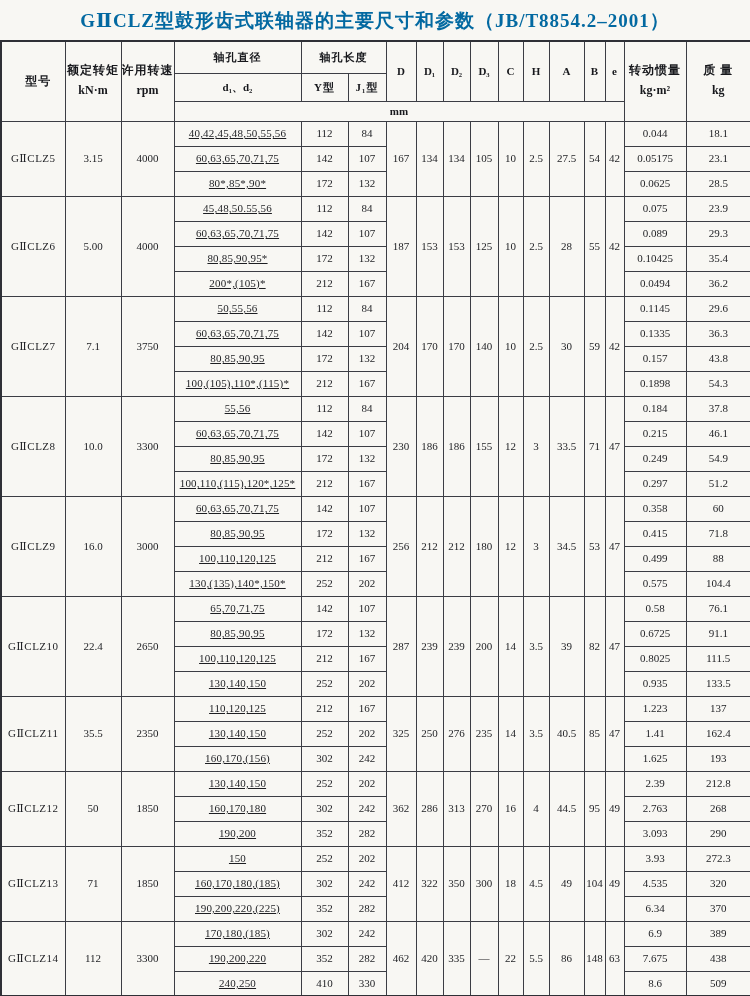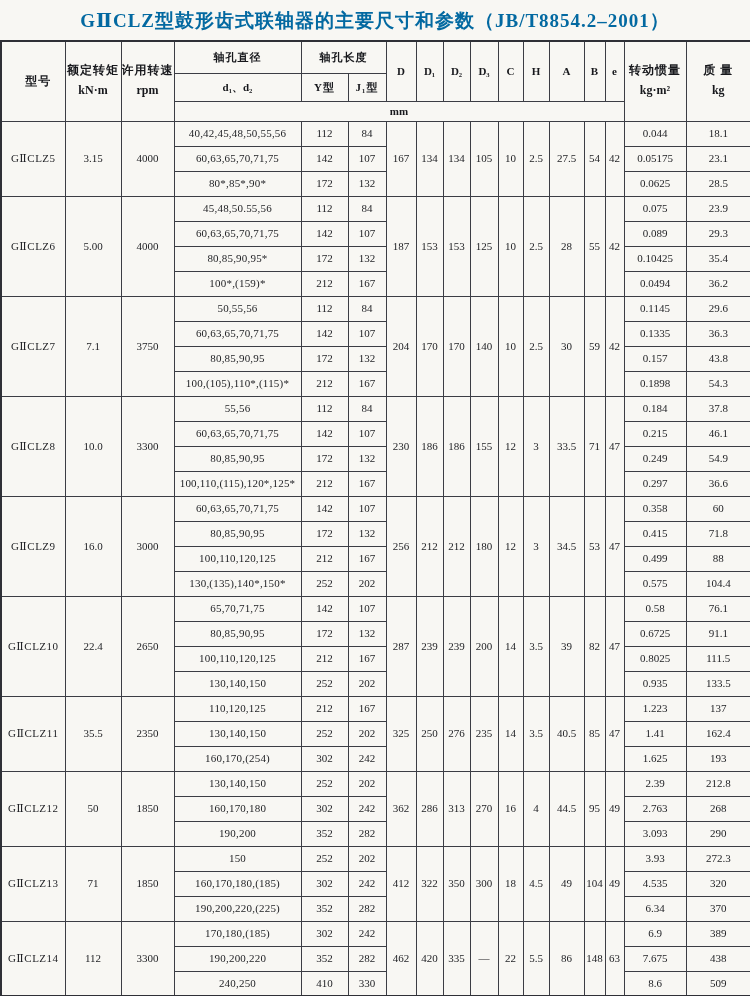--- a/index.html
+++ b/index.html
@@ -40,20 +40,21 @@
   th{font-weight:bold;color:#17181c;}
   .cjk{font-size:12px;letter-spacing:1px;}
   .unit{font-weight:bold;font-size:12px;letter-spacing:0;margin-top:6px;}
   .vstack{width:16px;margin:12px auto;word-break:break-all;line-height:1.35;}
   .hdr-two .l1{margin-bottom:5px;}
   td.bore{
     text-align:left;
     padding-left:7px;
     font-size:10.5px;
     letter-spacing:0.2px;
+    text-decoration:underline;
   }
   td.model{font-size:11.5px;letter-spacing:0.5px;}
   tr.sub{height:25px;}
   tr.h1{height:32px;}
   tr.h2{height:28px;}
   tr.h3{height:20px;}
   .mm-cell{font-weight:bold;font-size:12px;}
 </style>
 </head>
 <body>
@@ -184,21 +185,21 @@
           <td>29.3</td>
         </tr>
         <tr class="sub">
           <td class="bore">80,85,90,95*</td>
           <td>172</td>
           <td>132</td>
           <td>0.10425</td>
           <td>35.4</td>
         </tr>
         <tr class="sub">
-          <td class="bore">100*,(159)*</td>
+          <td class="bore">200*,(105)*</td>
           <td>212</td>
           <td>167</td>
           <td>0.0494</td>
           <td>36.2</td>
         </tr>
         <tr class="sub">
           <td class="model" rowspan="4">GⅡCLZ7</td>
           <td rowspan="4">7.1</td>
           <td rowspan="4">3750</td>
           <td class="bore">50,55,56</td>
@@ -268,21 +269,21 @@
           <td>172</td>
           <td>132</td>
           <td>0.249</td>
           <td>54.9</td>
         </tr>
         <tr class="sub">
           <td class="bore">100,110,(115),120*,125*</td>
           <td>212</td>
           <td>167</td>
           <td>0.297</td>
-          <td>36.6</td>
+          <td>51.2</td>
         </tr>
         <tr class="sub">
           <td class="model" rowspan="4">GⅡCLZ9</td>
           <td rowspan="4">16.0</td>
           <td rowspan="4">3000</td>
           <td class="bore">60,63,65,70,71,75</td>
           <td>142</td>
           <td>107</td>
           <td rowspan="4">256</td>
           <td rowspan="4">212</td>
@@ -377,21 +378,21 @@
           <td>137</td>
         </tr>
         <tr class="sub">
           <td class="bore">130,140,150</td>
           <td>252</td>
           <td>202</td>
           <td>1.41</td>
           <td>162.4</td>
         </tr>
         <tr class="sub">
-          <td class="bore">160,170,(254)</td>
+          <td class="bore">160,170,(156)</td>
           <td>302</td>
           <td>242</td>
           <td>1.625</td>
           <td>193</td>
         </tr>
         <tr class="sub">
           <td class="model" rowspan="3">GⅡCLZ12</td>
           <td rowspan="3">50</td>
           <td rowspan="3">1850</td>
           <td class="bore">130,140,150</td>

